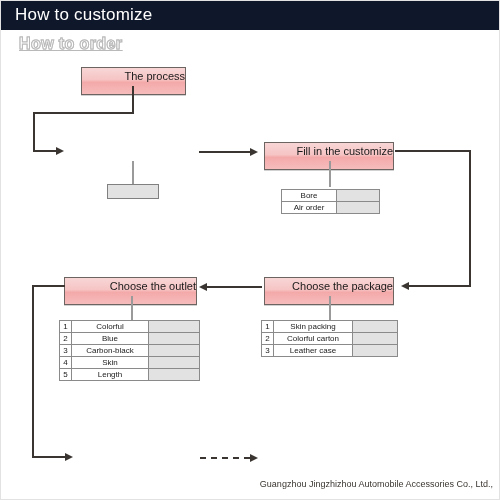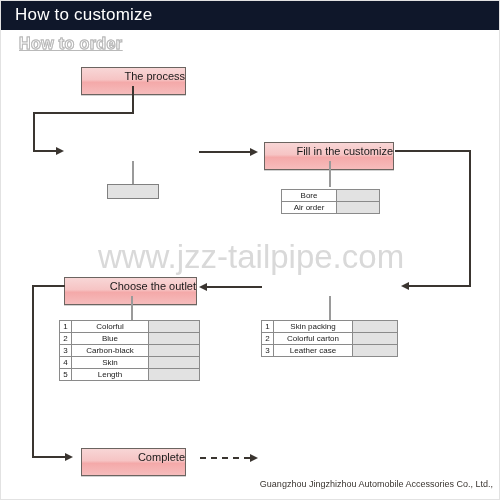--- a/index.html
+++ b/index.html
@@ -154,21 +154,20 @@
 <body>
 
 <div id="page">
 
   <div id="header-bar">
     <div id="header-title">How to customize</div>
   </div>
 
   <div id="subtitle">How to order</div>
 
-  <div id="watermark">www.jzz-tailpipe.com</div>
 
   <div class="node" style="left:80px; top:66px; width:105px;">The process</div>
 
   <div class="ln ln-v" style="left:131px; top:85px; height:28px;"></div>
   <div class="ln ln-h" style="left:32px; top:111px; width:101px;"></div>
   <div class="ln ln-v" style="left:32px; top:111px; height:40px;"></div>
   <div class="ln ln-h" style="left:32px; top:149px; width:24px;"></div>
   <div class="arrow-r" style="left:55px; top:145.5px;"></div>
 
 
@@ -193,20 +192,21 @@
         <td class="val"></td>
       </tr>
     </tbody>
   </table>
 
   <div class="ln ln-h" style="left:394px; top:149px; width:76px;"></div>
   <div class="ln ln-v" style="left:468px; top:149px; height:137px;"></div>
   <div class="ln ln-h" style="left:408px; top:284px; width:62px;"></div>
   <div class="arrow-l" style="left:400px; top:280.5px;"></div>
 
+  <div class="node" style="left:263px; top:276px; width:130px;">Choose the package</div>
 
   <div class="ln ln-v ln-thin" style="left:328px; top:295px; height:25px;"></div>
 
   <table class="flowtable" style="left:260px; top:319px;">
     <tbody>
       <tr>
         <td class="num">1</td>
         <td class="lbl" style="width:78px;text-align:center;">Skin packing</td>
         <td class="val" style="width:44px;"></td>
       </tr>
@@ -258,20 +258,19 @@
         <td class="val"></td>
       </tr>
     </tbody>
   </table>
 
   <div class="ln ln-h" style="left:31px; top:284px; width:33px;"></div>
   <div class="ln ln-v" style="left:31px; top:284px; height:173px;"></div>
   <div class="ln ln-h" style="left:31px; top:455px; width:34px;"></div>
   <div class="arrow-r" style="left:64px; top:451.5px;"></div>
 
-  <div class="node" style="left:80px; top:447px; width:105px;">Complete</div>
 
   <div class="dashline" style="left:199px; top:456px; width:50px;"></div>
   <div class="arrow-r" style="left:249px; top:452.5px;"></div>
 
   <div id="footer">Guangzhou Jingzhizhou Automobile Accessories Co., Ltd.,</div>
 
 </div>
 
 </body></html>

